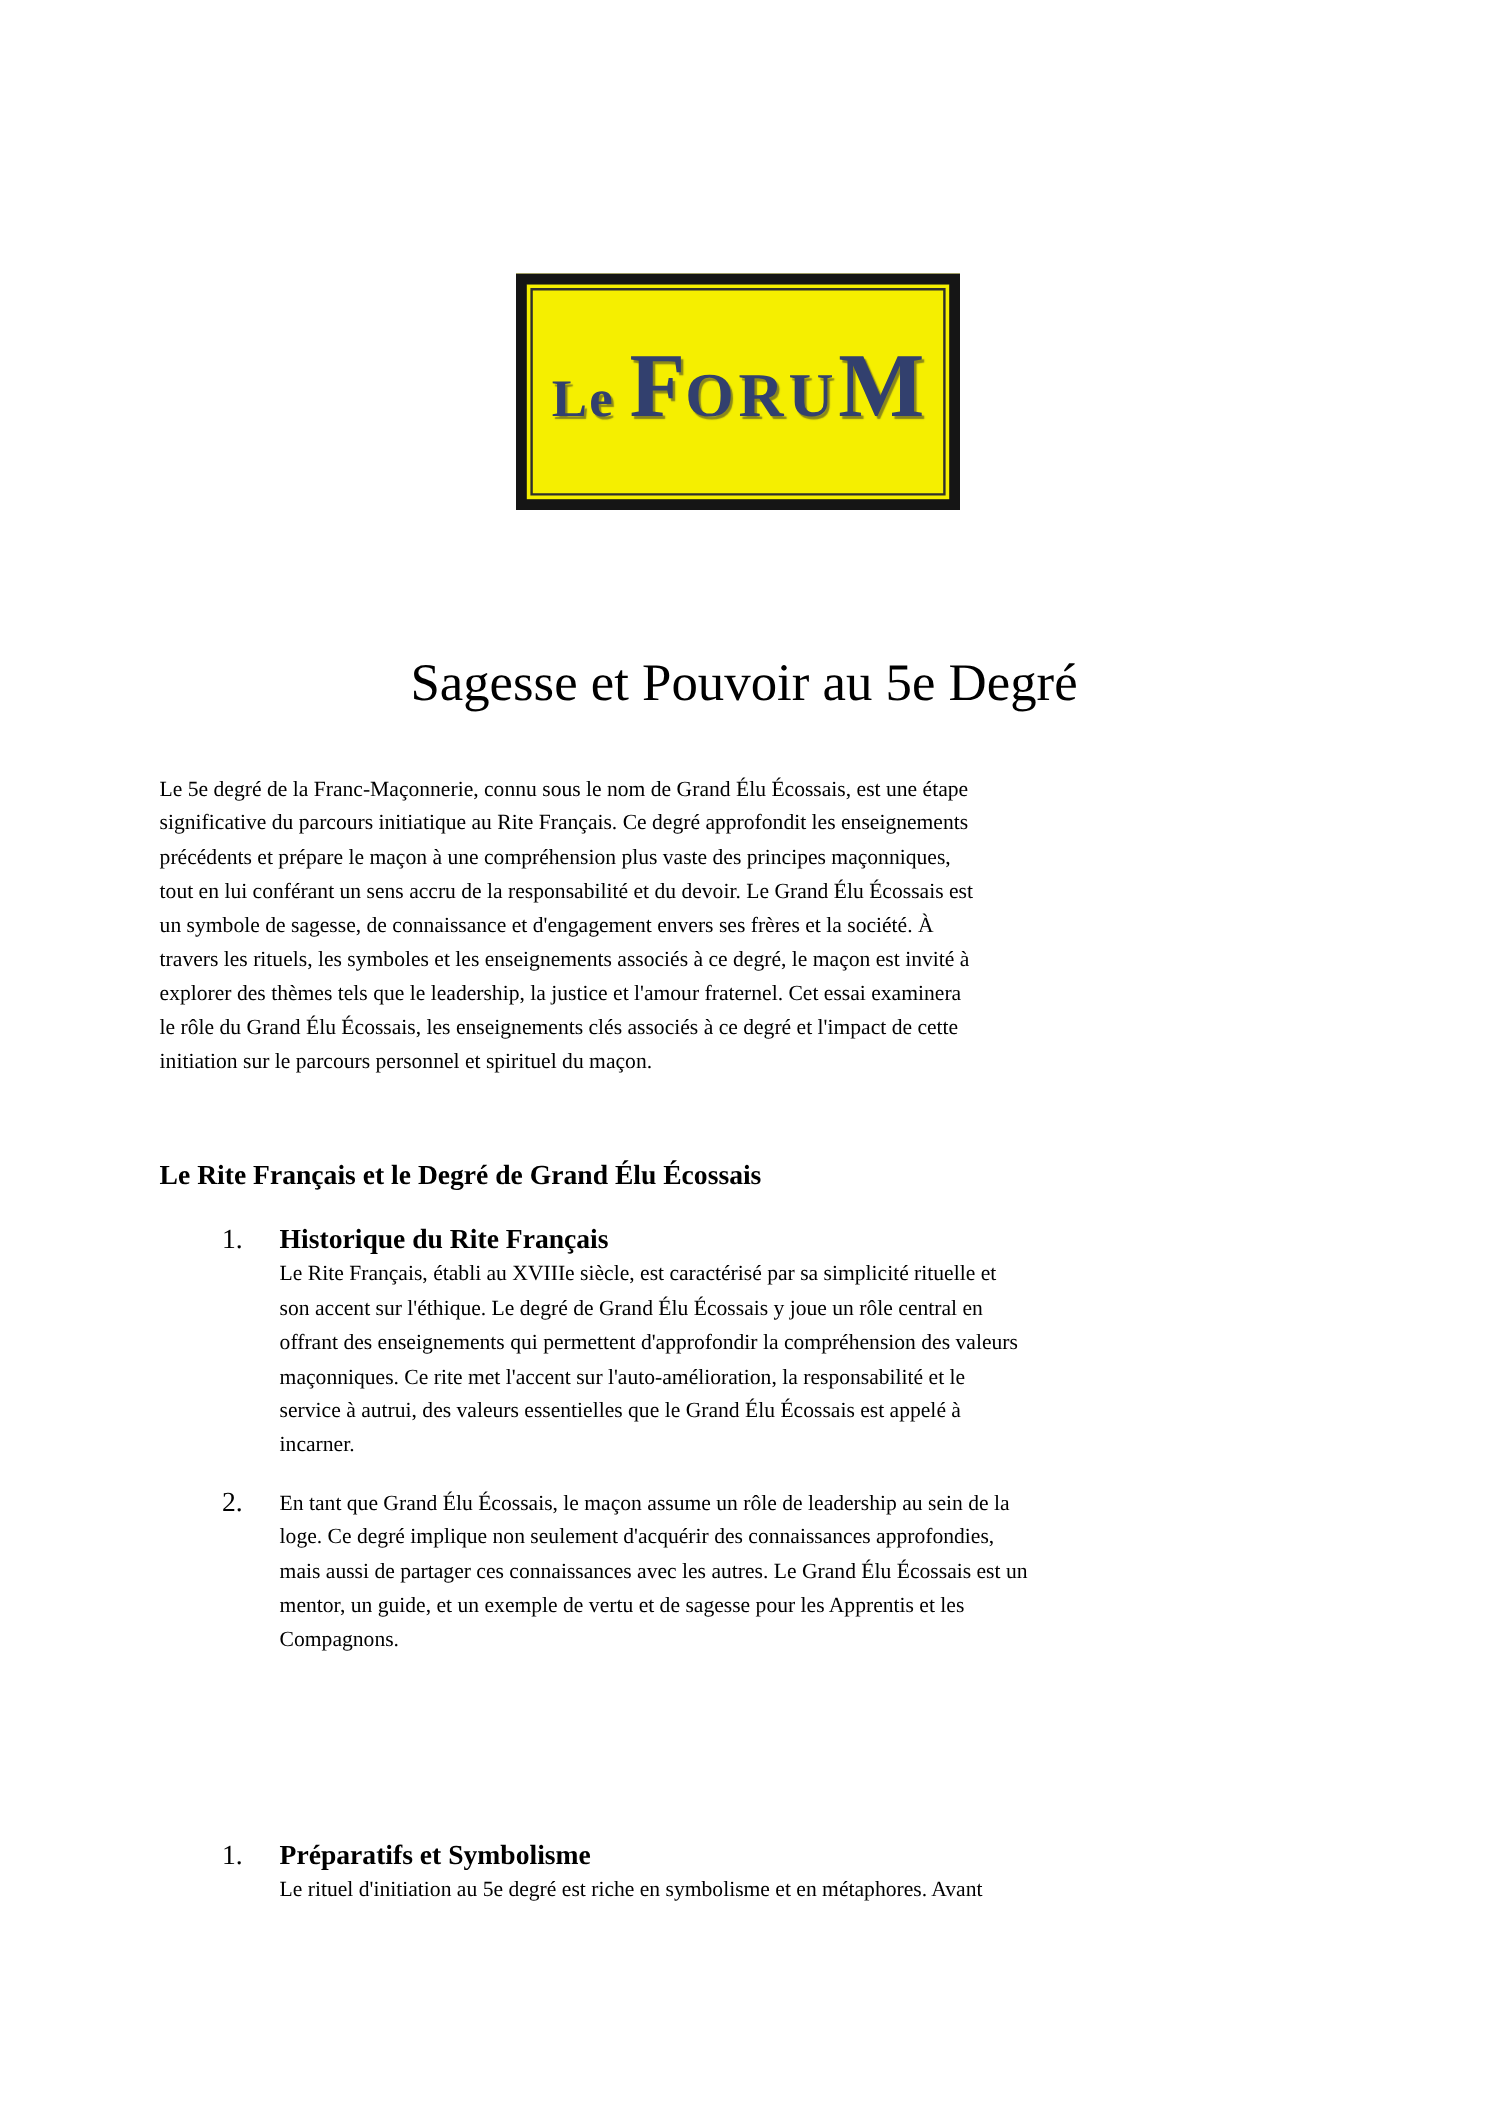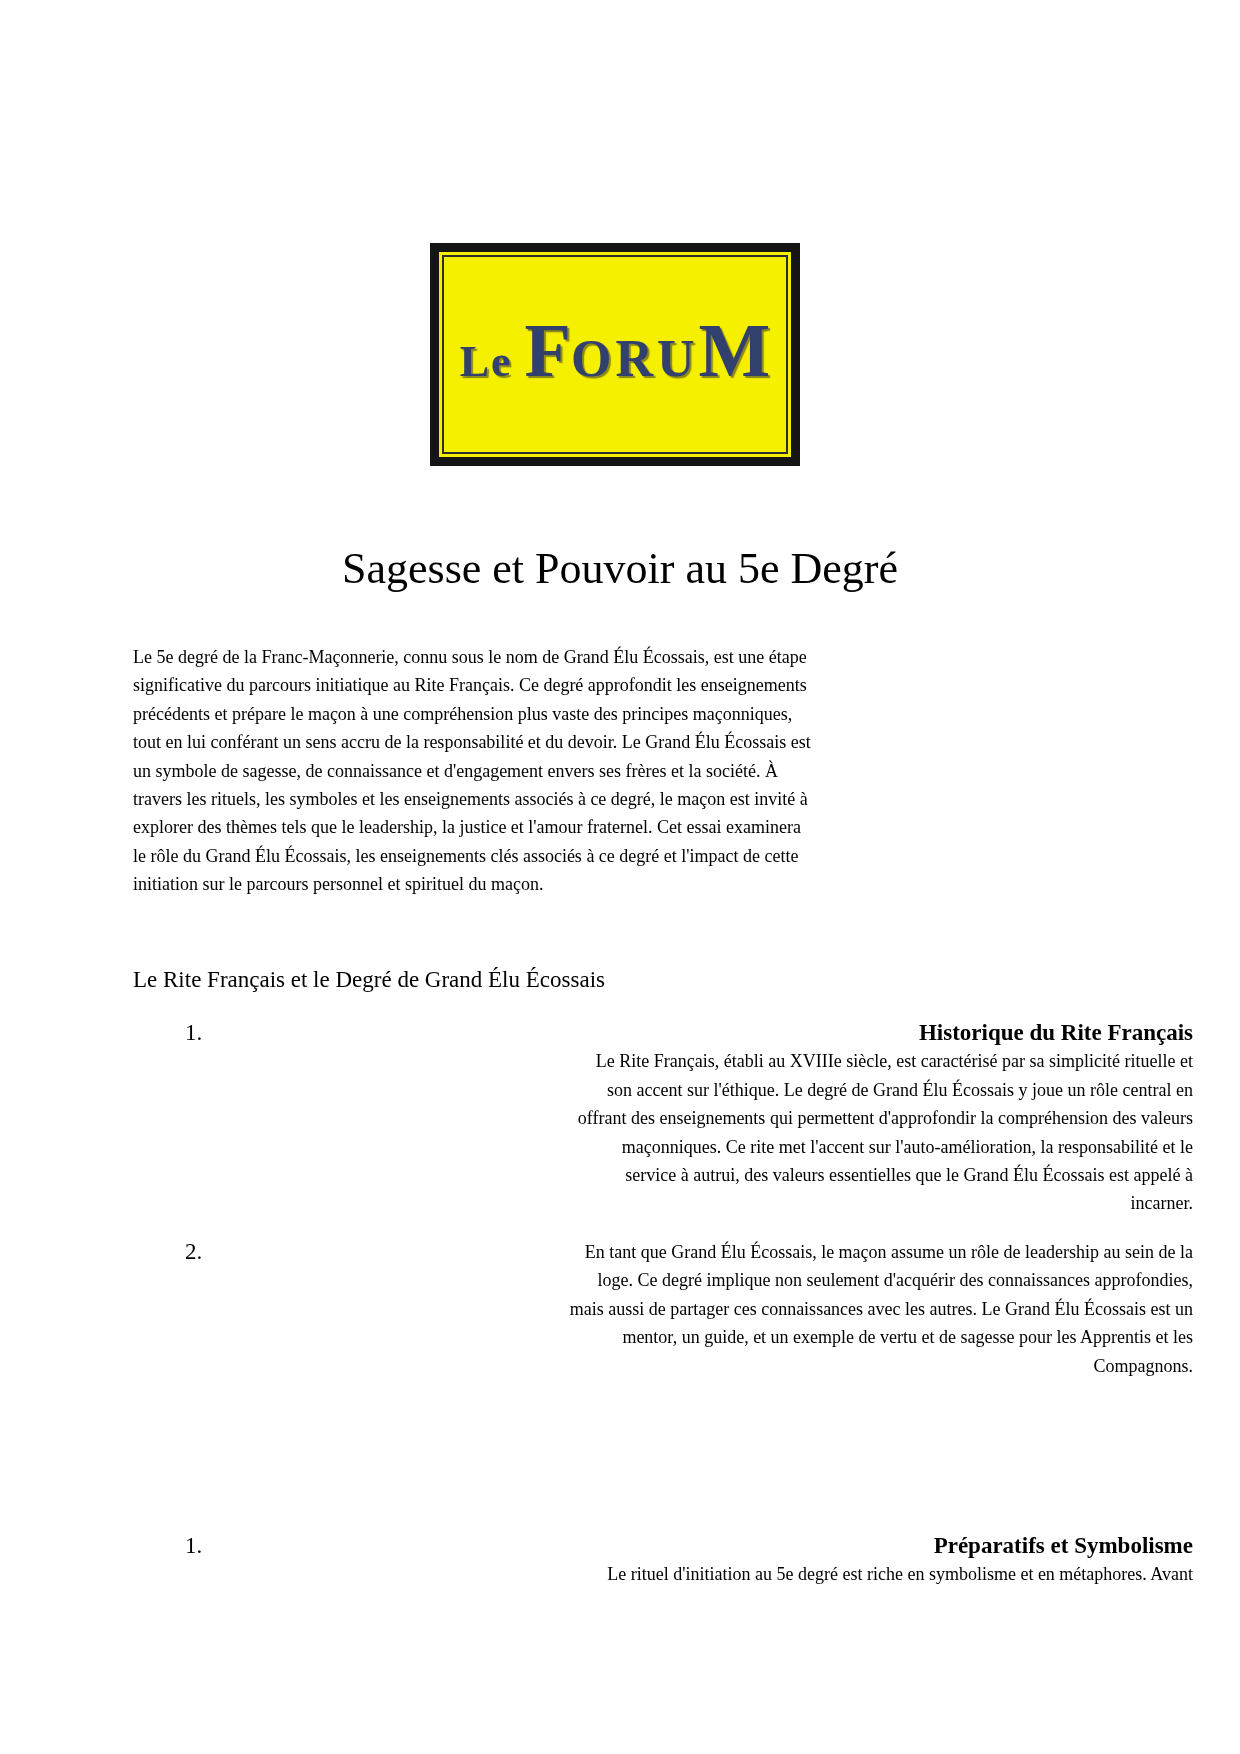--- a/index.html
+++ b/index.html
@@ -12,22 +12,22 @@
   .page {
     position: relative;
     width: 1240px; height: 1754px;
     overflow: hidden;
     background: #ffffff;
   }
 
   
   .logo {
     position: absolute;
-    left: 430px; top: 243px;
-    width: 370px; height: 223px;
+    left: 430px; top: 228px;
+    width: 370px; height: 197px;
     box-sizing: border-box;
     background: var(--logo-bg, #f5ef00);
     border: 9px solid var(--logo-border, #151515);
     box-shadow: inset 0 0 0 3px var(--logo-bg, #f5ef00),
                 inset 0 0 0 5px #2e2e2e;
     display: flex;
     align-items: center;
     justify-content: center;
   }
   .logo-text {
@@ -73,42 +73,42 @@
   .intro {
     position: absolute;
     left: 133px; top: 643px;
     width: 1050px;
   }
   .sec-heading {
     position: absolute;
     left: 133px;
     margin: 0;
     font-size: 23px;
-    font-weight: normal;
+    font-weight: bold;
     line-height: 28.4px;
     white-space: nowrap;
   }
   .sec1 { top: 966px; }
   .sec2 { top: 1483px; }
 
   .list-item {
     position: absolute;
     left: 133px;
     width: 1060px;
   }
   .item1 { top: 1019px; }
   .item2 { top: 1238px; }
   .item3 { top: 1532px; }
   .list-item .num {
     position: absolute;
     left: 52px; top: 0;
     font-size: 23px;
     line-height: 28.4px;
   }
-  .list-item .item-body { margin-left: 74px; text-align: right; }
+  .list-item .item-body { margin-left: 100px; }
   .item-title {
     font-size: 23px;
     font-weight: bold;
     line-height: 28.4px;
     white-space: nowrap;
   }
 </style>
 </head>
 <body>
 

